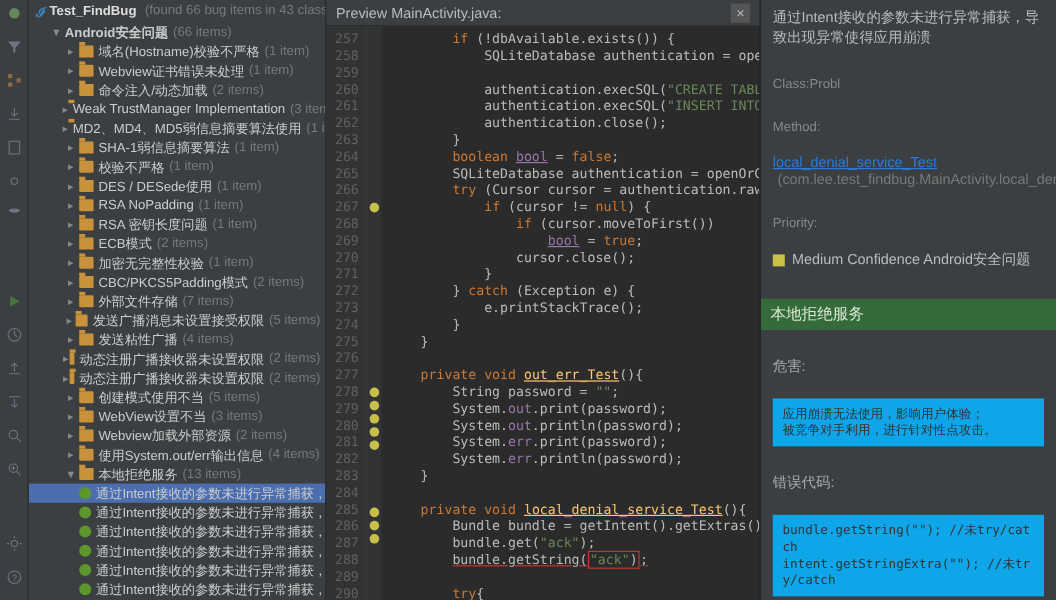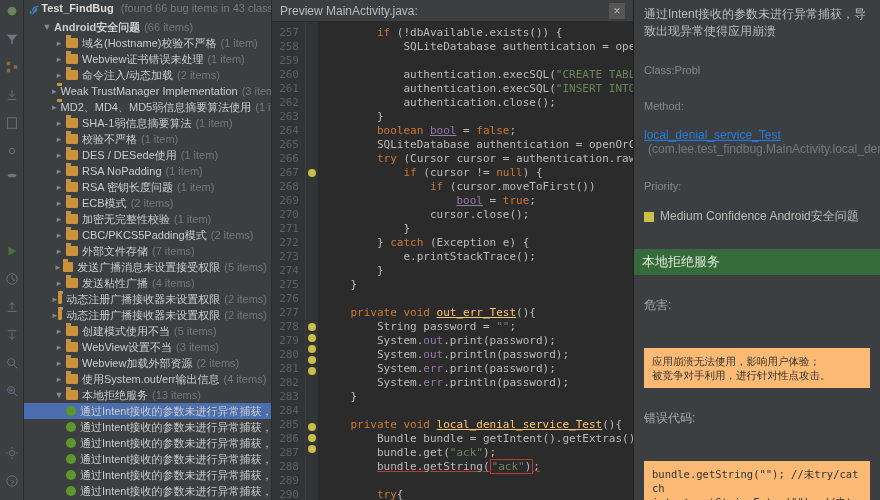--- a/index.html
+++ b/index.html
@@ -49,21 +49,21 @@
 
   
   .info { width:246px; background:#3c3f41; padding:6px 10px; overflow:hidden; display:flex; flex-direction:column; gap:16px;}
   .info-top { font-size:12px; color:#bbb; }
   .sec-label { color:#888; font-size:11px; margin-top:8px; display:flex; }
   .sec-label .right { color:#888; }
   .link { color:#287bde; text-decoration: underline; }
   .prio { display:flex; align-items:center; gap:6px; }
   .prio-box { width:10px; height:10px; background:#c9c04a; }
   .sub-title { background:#356b3a; color:#dcead7; padding:4px 8px; font-size:13px; width:calc(100% + 20px); margin-left:-10px; margin-top:8px; }
-  .codebox { background:#fdba74; color:#333; font-family:Consolas,monospace; font-size:10.5px; padding:6px 8px; line-height:14px; white-space:pre-wrap; word-break:break-all; margin-top:18px;}
+  .codebox { background:#0ea5e9; color:#333; font-family:Consolas,monospace; font-size:10.5px; padding:6px 8px; line-height:14px; white-space:pre-wrap; word-break:break-all; margin-top:2px;}
   .info h5 { color:#aaa; font-size:12px; font-weight:normal; margin-top:6px;}
 </style>
 </head>
 <body>
 
 <div class="root">
 
   <div class="rail">
     <span class="ico">
         <svg viewBox="0 0 16 16">

